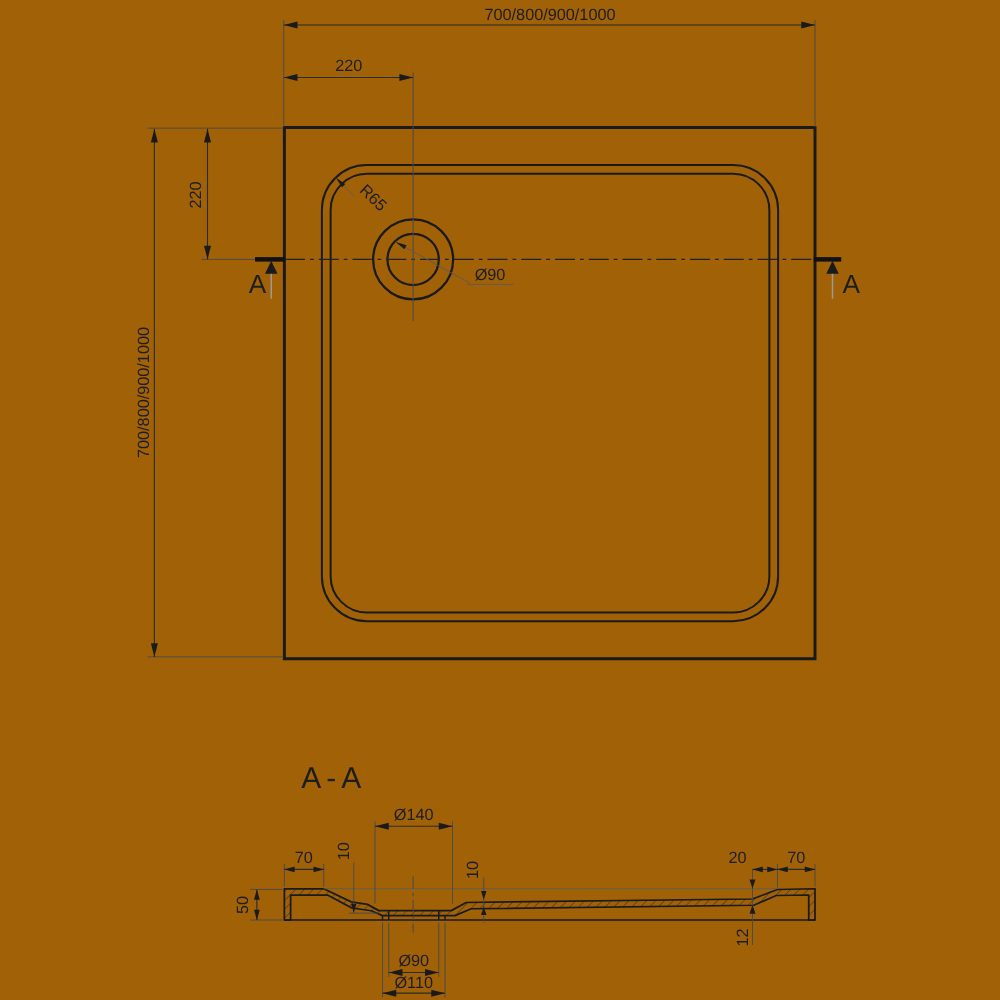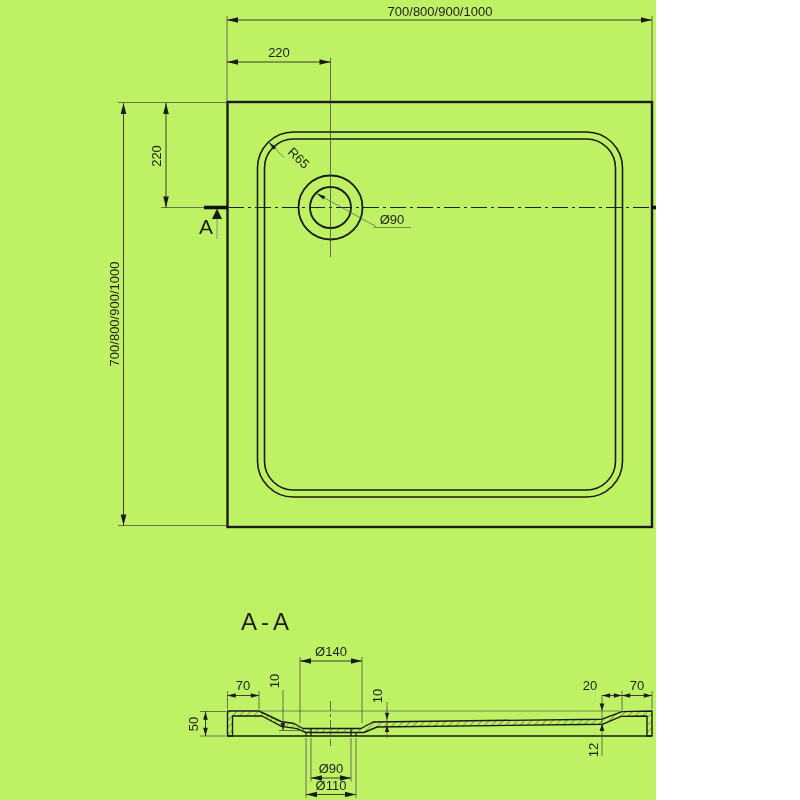--- a/index.html
+++ b/index.html
@@ -1,16 +1,16 @@
 <!DOCTYPE html>
 <html><head>
 <meta charset="utf-8">
 <style>
   html,body{margin:0;padding:0;background:#ffffff;}
-  #canvas{position:relative;width:656px;height:800px;background:#bef264;overflow:hidden;}
+  #canvas{position:relative;width:800px;height:800px;background:#a16207;overflow:hidden;}
   svg{display:block;}
   text{font-family:"Liberation Sans","DejaVu Sans",sans-serif;font-size:13px;fill:#1d1d1d;}
   .t-mid{text-anchor:middle;}
   .dim{stroke:#2b2b2b;stroke-width:0.9;fill:none;marker-start:url(#arr);marker-end:url(#arr);}
   .dimS{stroke:#2b2b2b;stroke-width:0.9;fill:none;marker-start:url(#arrS);marker-end:url(#arrS);}
   .ext{stroke:#4a4a4a;stroke-width:0.75;fill:none;}
   .thin{stroke:#5a5a5a;stroke-width:0.7;fill:none;}
   .prof{stroke:#1a1a1a;fill:none;}
   .cut{stroke:#111;stroke-width:3.6;}
   .stem{stroke:#9a9a9a;stroke-width:1.2;}

